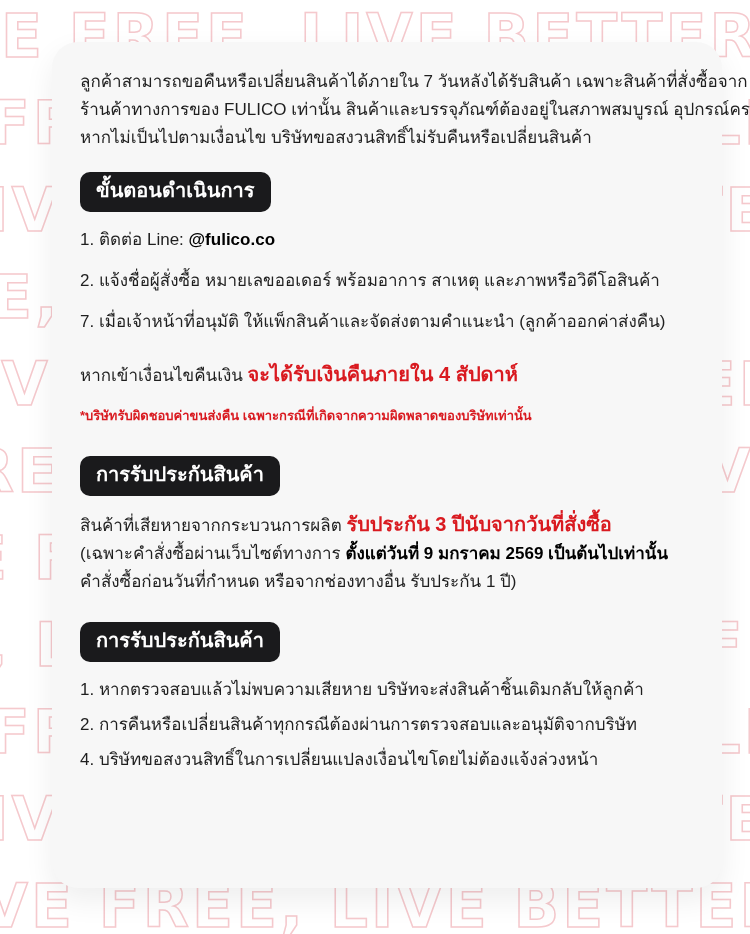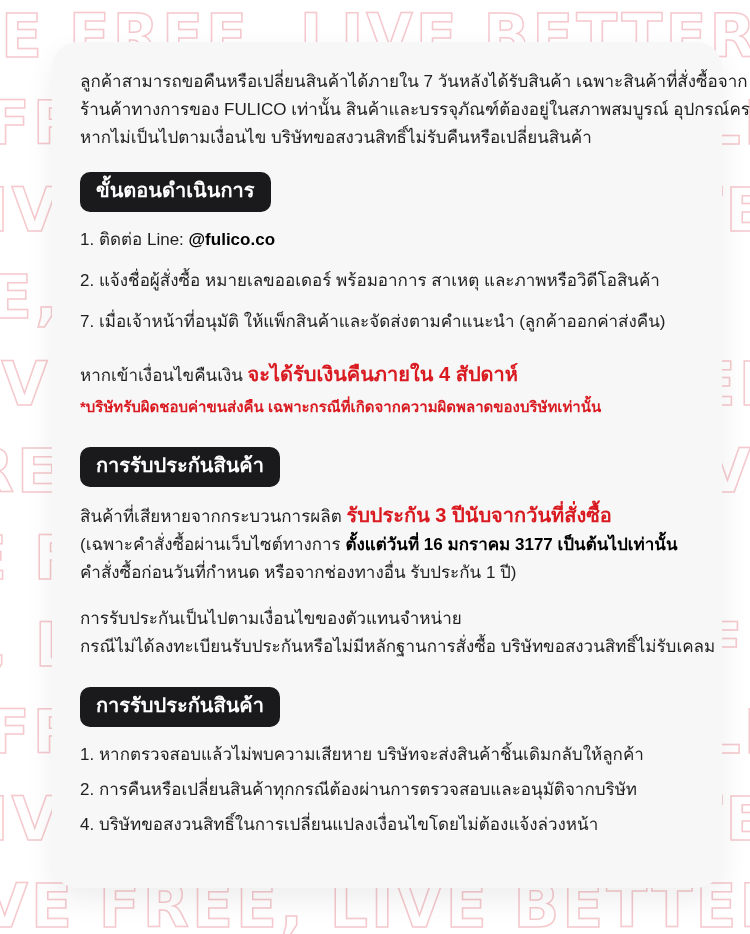--- a/index.html
+++ b/index.html
@@ -34,21 +34,21 @@
     display:inline-block;background:#1a1a1c;color:#ffffff;
     font-size:20px;font-weight:700;line-height:1;
     padding:8px 16px 12px;border-radius:10px;
     margin-top:20px;
   }
   .list{margin-top:14px;}
   .list .line{margin-bottom:13px;}
   .list.tight .line{margin-bottom:7px;}
   .hl{color:#000000;font-weight:700;margin-top:36px;}
   .hl-lg{color:#d91a20;font-weight:700;font-size:20px;}
-  .note{color:#d91a20;font-weight:600;font-size:15px;line-height:28px;margin-top:3px;white-space:nowrap;}
+  .note{color:#d91a20;font-weight:600;font-size:13px;line-height:28px;margin-top:12px;white-space:nowrap;}
 </style>
 </head>
 <body>
 
 <div class="bg">
   <div class="bg-row" style="top:6px;left:-115px;">LIVE FREE, LIVE BETTER LIVE FREE, LIVE BETTER</div>
   <div class="bg-row" style="top:93px;left:-195px;">LIVE FREE, LIVE BETTER LIVE FREE, LIVE BETTER</div>
   <div class="bg-row" style="top:180px;left:-55px;">LIVE FREE, LIVE BETTER LIVE FREE, LIVE BETTER</div>
   <div class="bg-row" style="top:267px;left:-330px;">LIVE FREE, LIVE BETTER LIVE FREE, LIVE BETTER</div>
   <div class="bg-row" style="top:354px;left:-480px;">LIVE FREE, LIVE BETTER LIVE FREE, LIVE BETTER</div>
@@ -87,27 +87,23 @@
   </div>
   <div class="note">*บริษัทรับผิดชอบค่าขนส่งคืน เฉพาะกรณีที่เกิดจากความผิดพลาดของบริษัทเท่านั้น</div>
 
   
   <div class="badge" style="margin-top:26px;">การรับประกันสินค้า</div>
   <div class="para" style="margin-top:14px;">
     <div class="line">
       <span>สินค้าที่เสียหายจากกระบวนการผลิต </span><span class="hl-lg">รับประกัน 3 ปีนับจากวันที่สั่งซื้อ</span>
     </div>
     <div class="line">
-      <span>(เฉพาะคำสั่งซื้อผ่านเว็บไซต์ทางการ </span><span class="hl">ตั้งแต่วันที่ 16 มกราคม 3177 เป็นต้นไปเท่านั้น</span>
+      <span>(เฉพาะคำสั่งซื้อผ่านเว็บไซต์ทางการ </span><span class="hl">ตั้งแต่วันที่ 9 มกราคม 2569 เป็นต้นไปเท่านั้น</span>
     </div>
     <div class="line">คำสั่งซื้อก่อนวันที่กำหนด หรือจากช่องทางอื่น รับประกัน 1 ปี)</div>
-  </div>
-  <div class="para" style="margin-top:18px;">
-    <div class="line">การรับประกันเป็นไปตามเงื่อนไขของตัวแทนจำหน่าย</div>
-    <div class="line">กรณีไม่ได้ลงทะเบียนรับประกันหรือไม่มีหลักฐานการสั่งซื้อ บริษัทขอสงวนสิทธิ์ไม่รับเคลม</div>
   </div>
 
   
   <div class="badge" style="margin-top:26px;">การรับประกันสินค้า</div>
   <div class="list tight">
     <div class="line">1. หากตรวจสอบแล้วไม่พบความเสียหาย บริษัทจะส่งสินค้าชิ้นเดิมกลับให้ลูกค้า</div>
     <div class="line">2. การคืนหรือเปลี่ยนสินค้าทุกกรณีต้องผ่านการตรวจสอบและอนุมัติจากบริษัท</div>
     <div class="line">4. บริษัทขอสงวนสิทธิ์ในการเปลี่ยนแปลงเงื่อนไขโดยไม่ต้องแจ้งล่วงหน้า</div>
   </div>
 

